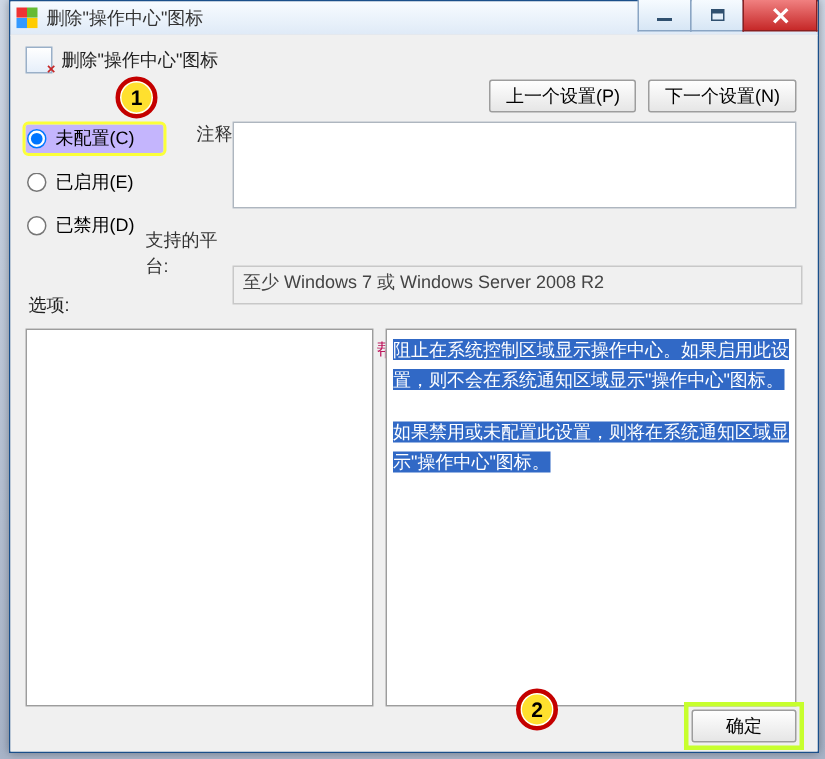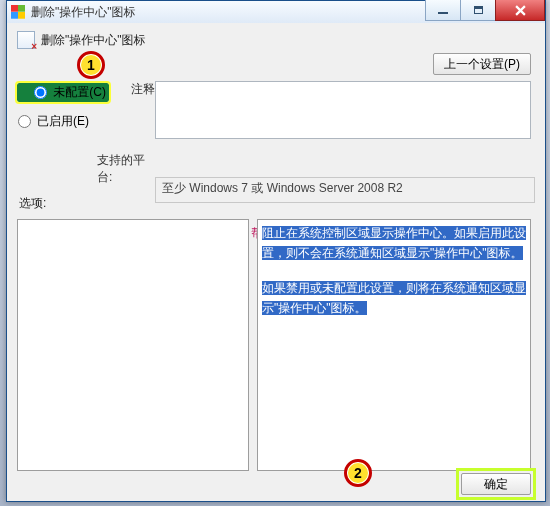--- a/index.html
+++ b/index.html
@@ -130,21 +130,21 @@
     flex-direction: column;
     gap: 10px;
     padding-top: 2px;
   }
   .radio-item {
     display: flex; align-items: center; gap: 4px;
     padding: 1px 3px 1px 1px;
     border-radius: 2px;
     white-space: nowrap;
   }
-  .radio-item.highlight { background: #15803d; outline: 2px solid #fbff3a; justify-content: flex-end; }
+  .radio-item.highlight { background: #c4b5fd; outline: 2px solid #fbff3a; }
   .radio-item input { margin: 0 2px 0 0; }
   .remarks-label {
     position: absolute;
     left: 124px; top: 58px;
     color: #333;
   }
   .remarks-box {
     position: absolute;
     left: 148px; top: 58px;
     right: 14px;
@@ -282,32 +282,37 @@
 
     <div class="content">
 
       <div class="header-row">
         <div class="header-icon"></div>
         <div class="header-title">删除"操作中心"图标</div>
       </div>
 
       <div class="nav-btns">
         <button class="std">上一个设置(P)</button>
+        <button class="std">下一个设置(N)</button>
       </div>
 
       <div class="config-grid">
         <div class="radio-group">
           <label class="radio-item highlight">
             <input type="radio" name="state" checked="" style="">
             <span>未配置(C)</span>
           </label>
           <label class="radio-item">
             <input type="radio" name="state" style="">
             <span>已启用(E)</span>
           </label>
+          <label class="radio-item">
+            <input type="radio" name="state" style="">
+            <span>已禁用(D)</span>
+          </label>
         </div>
       </div>
 
       <div class="remarks-label">注释:</div>
       <div class="remarks-box">
         <textarea value="" style=""></textarea>
       </div>
 
       <div class="platform-row">
         <div class="platform-label">支持的平台:</div>

